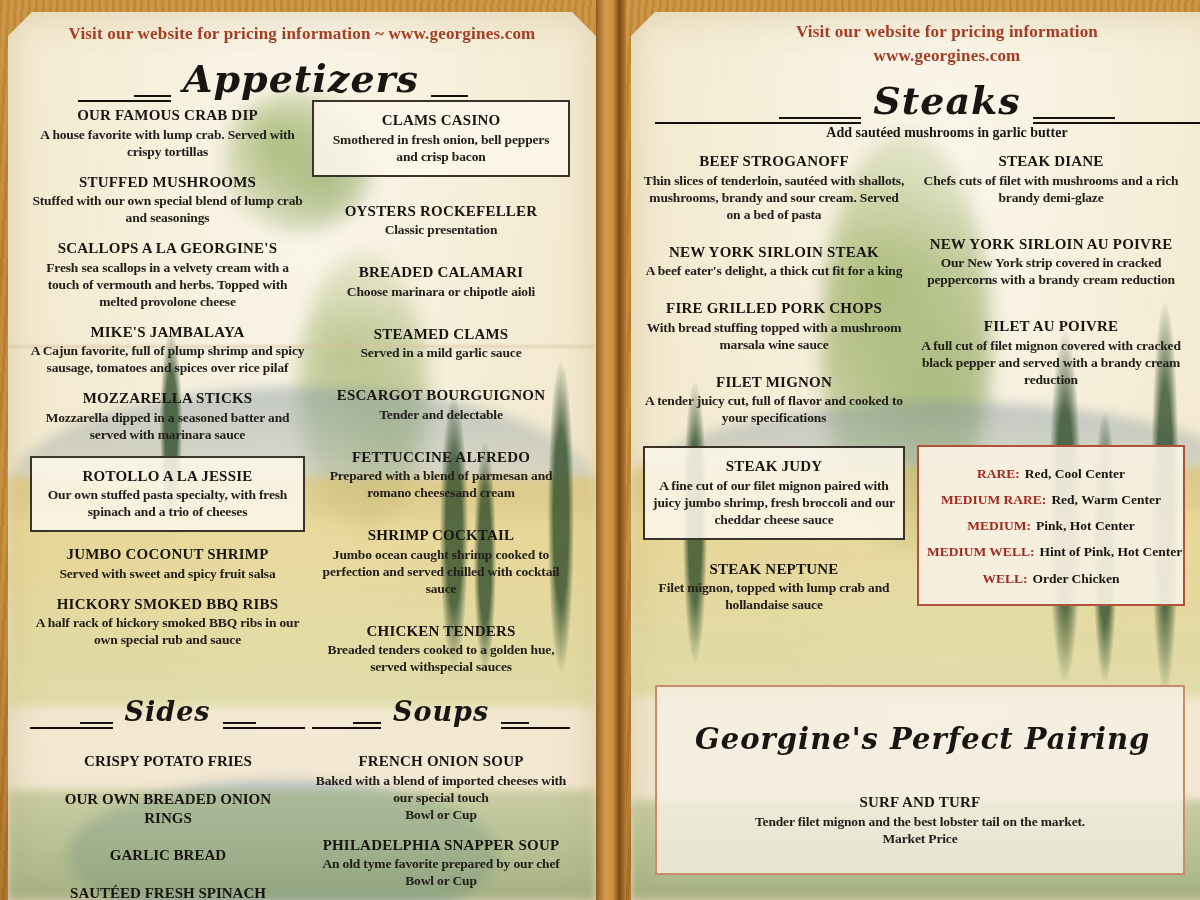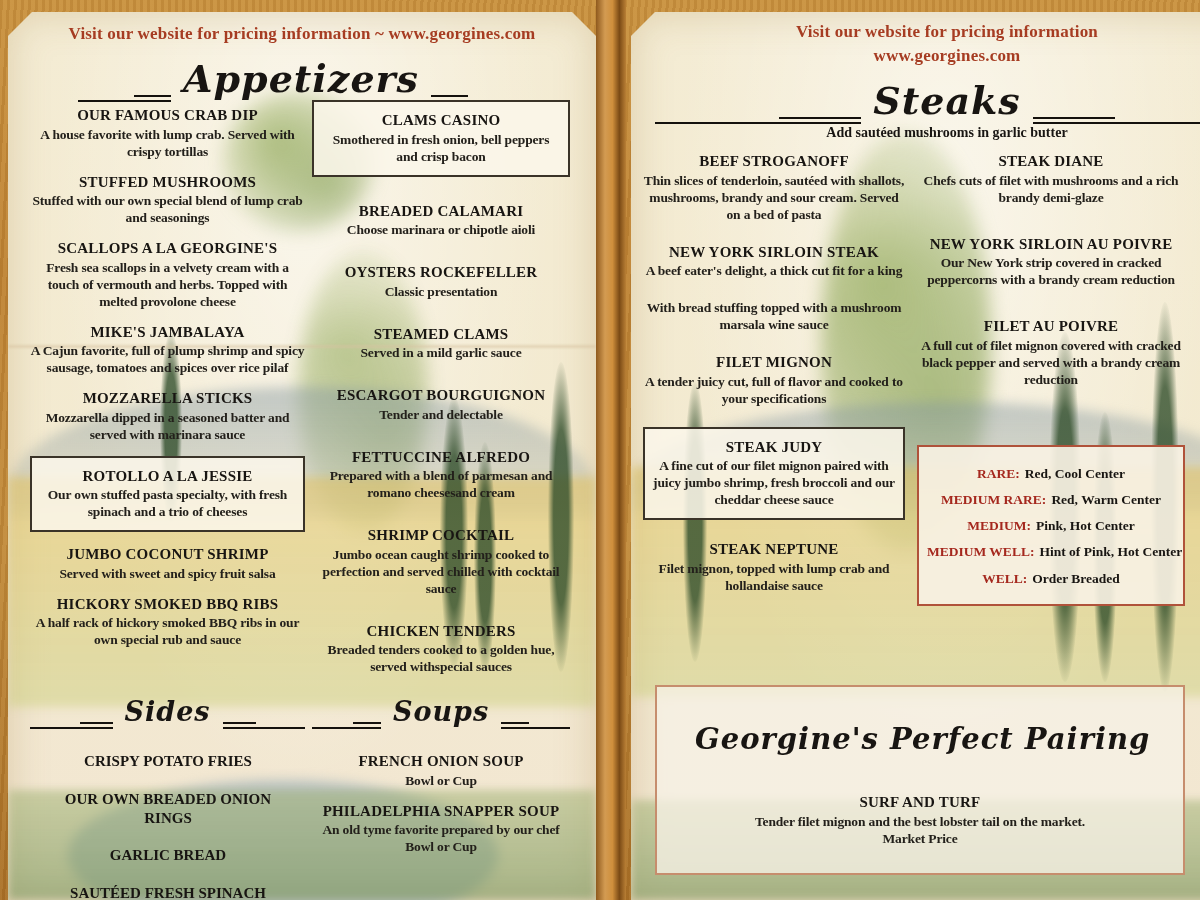--- a/index.html
+++ b/index.html
@@ -160,26 +160,26 @@
       <div class="mi-d">A half rack of hickory smoked BBQ ribs in our own special rub and sauce</div>
     </div>
   </div>
 
   <div class="col gap-lg" style="left:304px;top:88px;width:258px;">
     <div class="mi boxed">
       <div class="mi-n">CLAMS CASINO</div>
       <div class="mi-d">Smothered in fresh onion, bell peppers and crisp bacon</div>
     </div>
     <div class="mi">
+      <div class="mi-n">OYSTERS ROCKEFELLER</div>
+      <div class="mi-d">Classic presentation</div>
+    </div>
+    <div class="mi">
       <div class="mi-n">BREADED CALAMARI</div>
       <div class="mi-d">Choose marinara or chipotle aioli</div>
-    </div>
-    <div class="mi">
-      <div class="mi-n">OYSTERS ROCKEFELLER</div>
-      <div class="mi-d">Classic presentation</div>
     </div>
     <div class="mi">
       <div class="mi-n">STEAMED CLAMS</div>
       <div class="mi-d">Served in a mild garlic sauce</div>
     </div>
     <div class="mi">
       <div class="mi-n">ESCARGOT BOURGUIGNON</div>
       <div class="mi-d">Tender and delectable</div>
     </div>
     <div class="mi">
@@ -209,20 +209,21 @@
   </div>
 
   <div class="script-hdr hdr-md" style="left:304px;top:686px;width:258px;">
     <span class="hl l"></span>
     <span class="script-txt">Soups</span>
     <span class="hl r"></span>
   </div>
   <div class="col" style="left:304px;top:740px;width:258px;">
     <div class="mi">
       <div class="mi-n">FRENCH ONION SOUP</div>
+      <div class="mi-d">Baked with a blend of imported cheeses with our special touch</div>
       <div class="mi-d">Bowl or Cup</div>
     </div>
     <div class="mi">
       <div class="mi-n">PHILADELPHIA SNAPPER SOUP</div>
       <div class="mi-d">An old tyme favorite prepared by our chef</div>
       <div class="mi-d">Bowl or Cup</div>
     </div>
   </div>
 </div>
 
@@ -250,20 +251,21 @@
   <div class="col gap-md" style="left:12px;top:140px;width:262px;">
     <div class="mi">
       <div class="mi-n">BEEF STROGANOFF</div>
       <div class="mi-d">Thin slices of tenderloin, sautéed with shallots, mushrooms, brandy and sour cream. Served on a bed of pasta</div>
     </div>
     <div class="mi">
       <div class="mi-n">NEW YORK SIRLOIN STEAK</div>
       <div class="mi-d">A beef eater's delight, a thick cut fit for a king</div>
     </div>
     <div class="mi">
+      <div class="mi-n">FIRE GRILLED PORK CHOPS</div>
       <div class="mi-d">With bread stuffing topped with a mushroom marsala wine sauce</div>
     </div>
     <div class="mi">
       <div class="mi-n">FILET MIGNON</div>
       <div class="mi-d">A tender juicy cut, full of flavor and cooked to your specifications</div>
     </div>
     <div class="mi boxed">
       <div class="mi-n">STEAK JUDY</div>
       <div class="mi-d">A fine cut of our filet mignon paired with juicy jumbo shrimp, fresh broccoli and our cheddar cheese sauce</div>
     </div>
@@ -293,21 +295,21 @@
       <div class="temp-row">
         <span class="temp-l">MEDIUM RARE:</span><span class="temp-v">Red, Warm Center</span>
       </div>
       <div class="temp-row">
         <span class="temp-l">MEDIUM:</span><span class="temp-v">Pink, Hot Center</span>
       </div>
       <div class="temp-row">
         <span class="temp-l">MEDIUM WELL:</span><span class="temp-v">Hint of Pink, Hot Center</span>
       </div>
       <div class="temp-row">
-        <span class="temp-l">WELL:</span><span class="temp-v">Order Breaded</span>
+        <span class="temp-l">WELL:</span><span class="temp-v">Order Chicken</span>
       </div>
     </div>
   </div>
 
   <div class="pairing-box">
     <div class="script-hdr hdr-sm">
       <span class="hl l"></span>
       <span class="script-txt">Georgine's Perfect Pairing</span>
       <span class="hl r"></span>
     </div>

